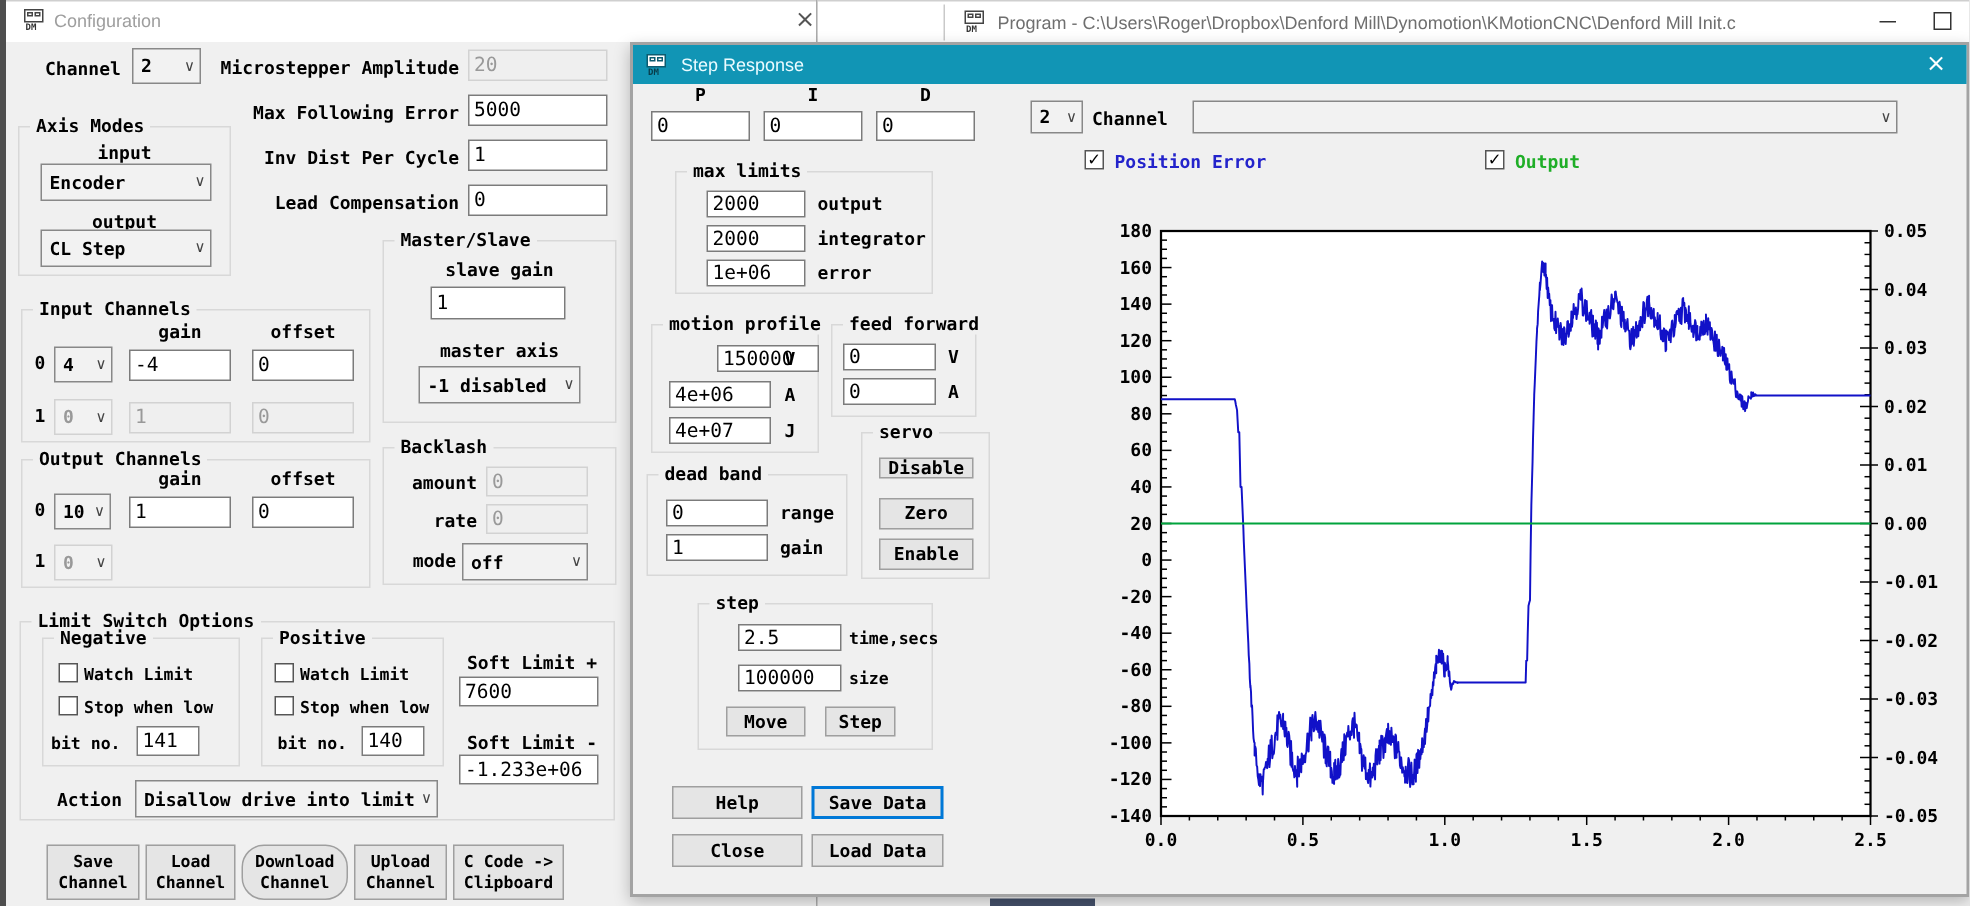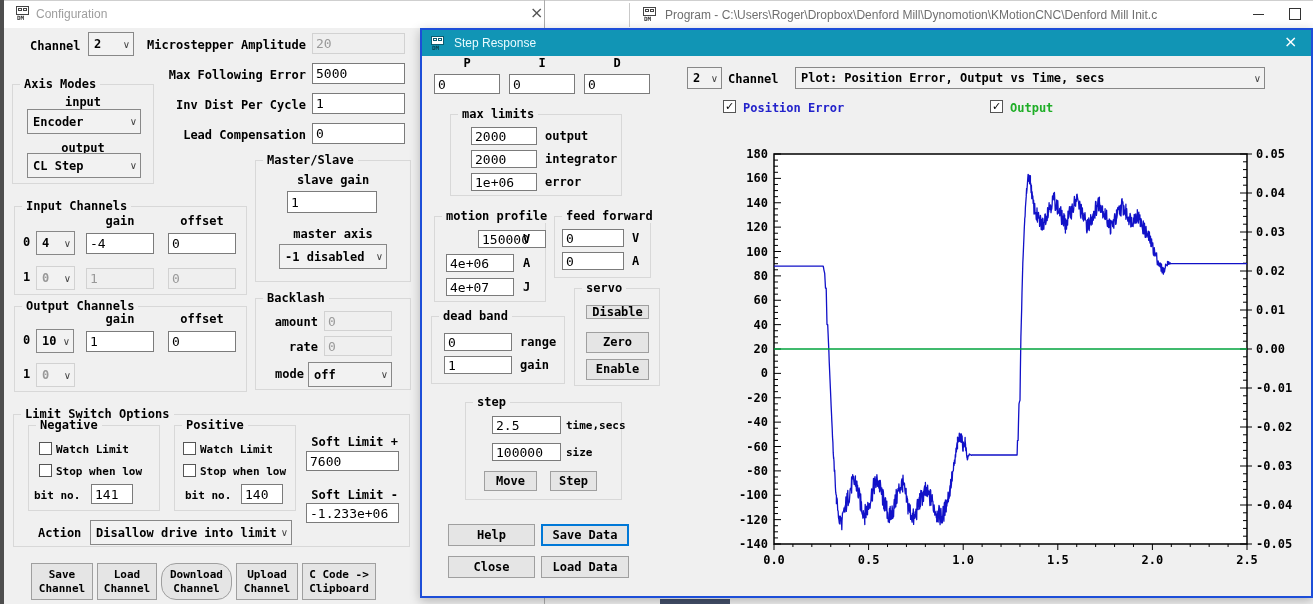--- a/index.html
+++ b/index.html
@@ -197,21 +197,21 @@
     </div>
 
     <div class="btn two" style="left:27px;top:563px;width:62px;height:37px;">Save Channel</div>
     <div class="btn two" style="left:93px;top:563px;width:60px;height:37px;">Load Channel</div>
     <div class="btn two" style="left:157px;top:563px;width:71px;height:37px;border-radius:15px;">Download Channel</div>
     <div class="btn two" style="left:232px;top:563px;width:62px;height:37px;">Upload Channel</div>
     <div class="btn two" style="left:298px;top:563px;width:74px;height:37px;">C Code -&gt; Clipboard</div>
   </div>
 
   <div class="win" style="left:420px;top:28px;width:893px;height:570px;background:#f0f0f0;
-              border:2px solid #1d4ed8;box-shadow:0 3px 10px rgba(0,0,0,0.25);">
+              border:2px solid #a3a3a3;box-shadow:0 3px 10px rgba(0,0,0,0.25);">
     <div class="abs" style="left:0;top:0;width:889px;height:26px;background:#1195b5;"></div>
     <svg class="abs" style="left:7px;top:5px;" width="17" height="16" viewBox="0 0 17 16">
       <rect x="2.5" y="1.5" width="12" height="8" fill="#fff" stroke="#0b5c70"></rect>
       <rect x="4.5" y="3.5" width="3" height="2" fill="none" stroke="#0b5c70"></rect>
       <rect x="9.5" y="3.5" width="3" height="2" fill="none" stroke="#0b5c70"></rect>
       <text x="3" y="15" font-size="6" font-family="DejaVu Sans Mono,monospace" font-weight="700" fill="#083c49">DM</text>
     </svg>
     <div class="abs titlebar-text" style="left:32px;top:6px;color:#eafbff;">Step Response</div>
     <div class="abs closex" style="left:862px;top:4px;color:#fff;">×</div>
 
@@ -279,21 +279,20 @@
     <div class="btn focus" style="left:119px;top:494px;width:88px;height:22px;">Save Data</div>
     <div class="btn" style="left:26px;top:526px;width:87px;height:22px;">Close</div>
     <div class="btn" style="left:119px;top:526px;width:88px;height:22px;">Load Data</div>
 
     <div class="combo" style="left:265px;top:37px;width:35px;height:22px;">
       <span>2</span>
       <span class="chev">∨</span>
     </div>
     <div class="lbl" style="left:306px;top:42px;">Channel</div>
     <div class="combo" style="left:373px;top:37px;width:470px;height:22px;">
-      <span>Plot: Position Error, Output vs Time, secs</span>
       <span class="chev">∨</span>
     </div>
     <div class="cb" style="left:301px;top:70px;">✓</div>
     <div class="lbl pe-lbl" style="left:321px;top:71px;">Position Error</div>
     <div class="cb" style="left:568px;top:70px;">✓</div>
     <div class="lbl out-lbl" style="left:588px;top:71px;">Output</div>
 
     <div class="abs" style="left:312px;top:112px;width:564px;height:432px;"><svg width="564" height="432">
           <rect x="40" y="12" width="473" height="390" fill="#ffffff"></rect>
           <line x1="40" y1="402" x2="47" y2="402" stroke="#000" stroke-width="1"></line>

